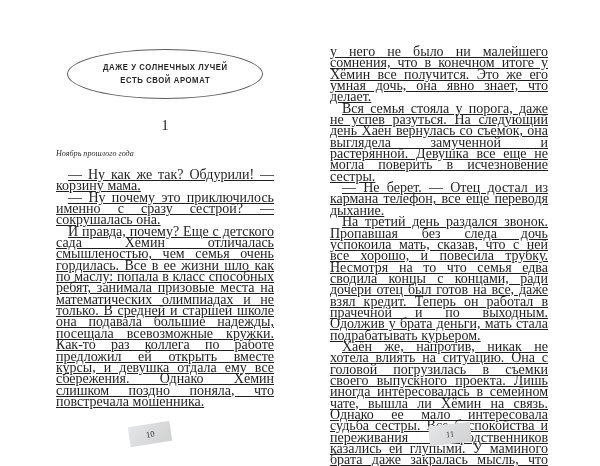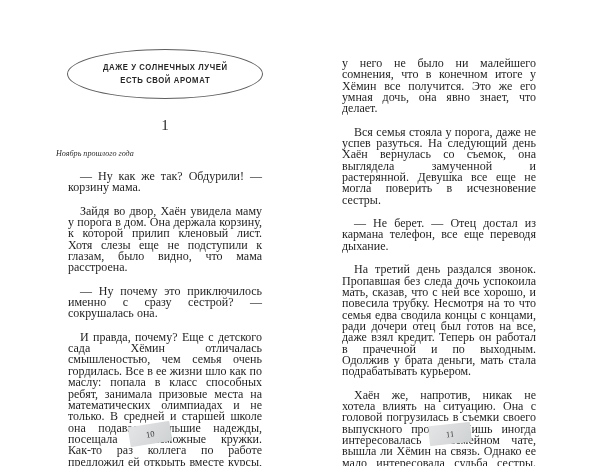--- a/index.html
+++ b/index.html
@@ -81,29 +81,30 @@
     font-style: italic;
     font-size: 8.1px;
     line-height: 11px;
     color: #2b2b2b;
     margin: 0 0 10px 0;
     font-family: Liberation Serif, serif;
   }
 
   
   .body-text p {
-    margin: 12px;
+    margin: 0;
     text-indent: 12px;
     text-align: justify;
-    font-size: 12px;
+    font-size: 14px;
     line-height: 11.35px;
     color: #1f1f1f;
     hyphens: auto;
     -webkit-hyphens: auto;
     word-spacing: 0.1px;
+    text-decoration: underline;
   }
   .body-text p.noindent { text-indent: 0; }
 
   
   .folio {
     position: absolute;
     bottom: 22px;
     width: 100%;
     left: 0;
     display: flex;
@@ -150,21 +151,20 @@
         <div>ЕСТЬ СВОЙ АРОМАТ</div>
       </div>
     </div>
 
     <div class="chapter-num">1</div>
 
     <div class="date-line">Ноябрь прошлого года</div>
 
     <div class="body-text">
       <p>— Ну как же так? Обдурили! — корзину мама.</p>
-      <p>Зайдя во двор, Хаён увидела маму у порога в дом. Она держала корзину, к которой прилип кленовый лист. Хотя слезы еще не подступили к глазам, было видно, что мама расстроена.</p>
       <p>— Ну почему это приключилось именно с сразу сестрой? — сокрушалась она.</p>
       <p>И правда, почему? Еще с детского сада Хёмин отличалась смышленостью, чем семья очень гордилась. Все в ее жизни шло как по маслу: попала в класс способных ребят, занимала призовые места на математических олимпиадах и не только. В средней и старшей школе она подавала большие надежды, посещала всевозможные кружки. Как-то раз коллега по работе предложил ей открыть вместе курсы, и девушка отдала ему все сбережения. Однако Хёмин слишком поздно поняла, что повстречала мошенника.</p>
     </div>
 
     <div class="folio folio-left">
       <div class="folio-tag">
         <div class="folio-shape"></div>
         <div class="folio-num">10</div>
       </div>
     </div>

